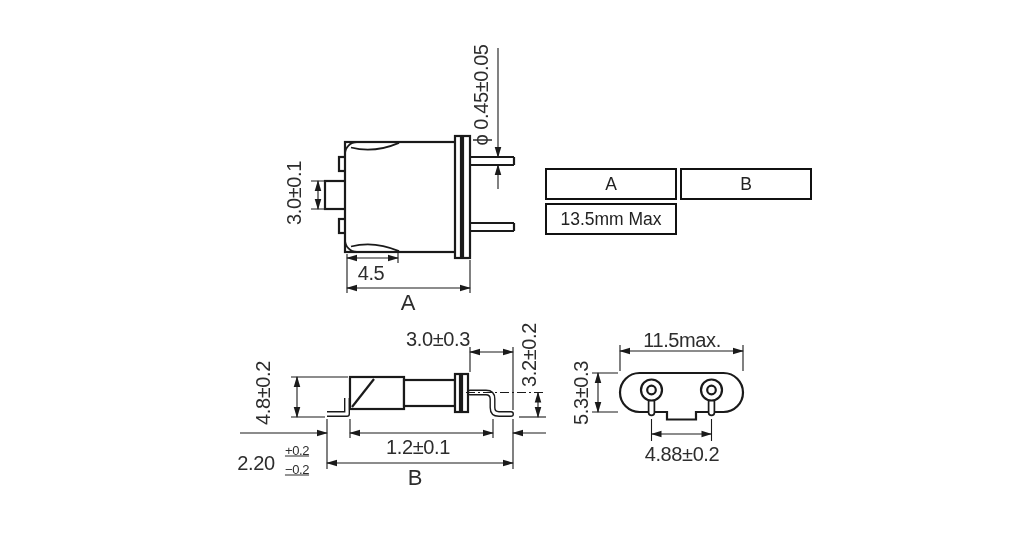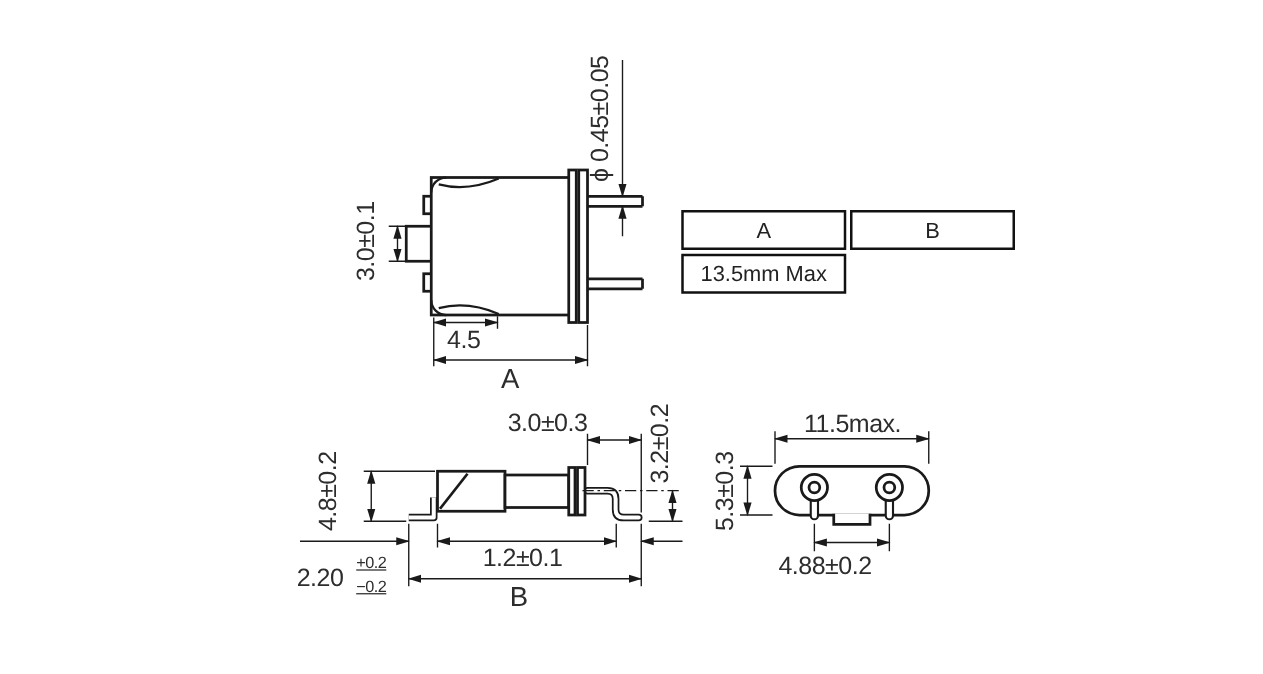--- a/index.html
+++ b/index.html
@@ -140,21 +140,21 @@
 <span class="lbl rot" style="left:529px;top:355px;">3.2±0.2</span>
 <span class="lbl rot" style="left:263px;top:393px;">4.8±0.2</span>
 <span class="lbl" style="left:418px;top:447px;">1.2±0.1</span>
 <span class="lbl" style="left:256px;top:463px;">2.20</span>
 <span class="lbl small" style="left:297px;top:450px;">+0.2</span>
 <span class="lbl small" style="left:297px;top:469px;text-align:center;">−0.2</span>
 <span class="lbl big" style="left:415px;top:478px;">B</span>
 
 <span class="lbl" style="left:682px;top:340px;">11.5max.</span>
 <span class="lbl rot" style="left:581px;top:393px;">5.3±0.3</span>
-<span class="lbl" style="left:660px;top:454px;">4.88±0.2</span>
+<span class="lbl" style="left:682px;top:454px;">4.88±0.2</span>
 
 <div class="spec-table">
   <div class="spec-cell">A</div>
   <div class="spec-cell">B</div>
   <div class="spec-cell">13.5mm Max</div>
 </div>
 
 </div>
 
 </body></html>

